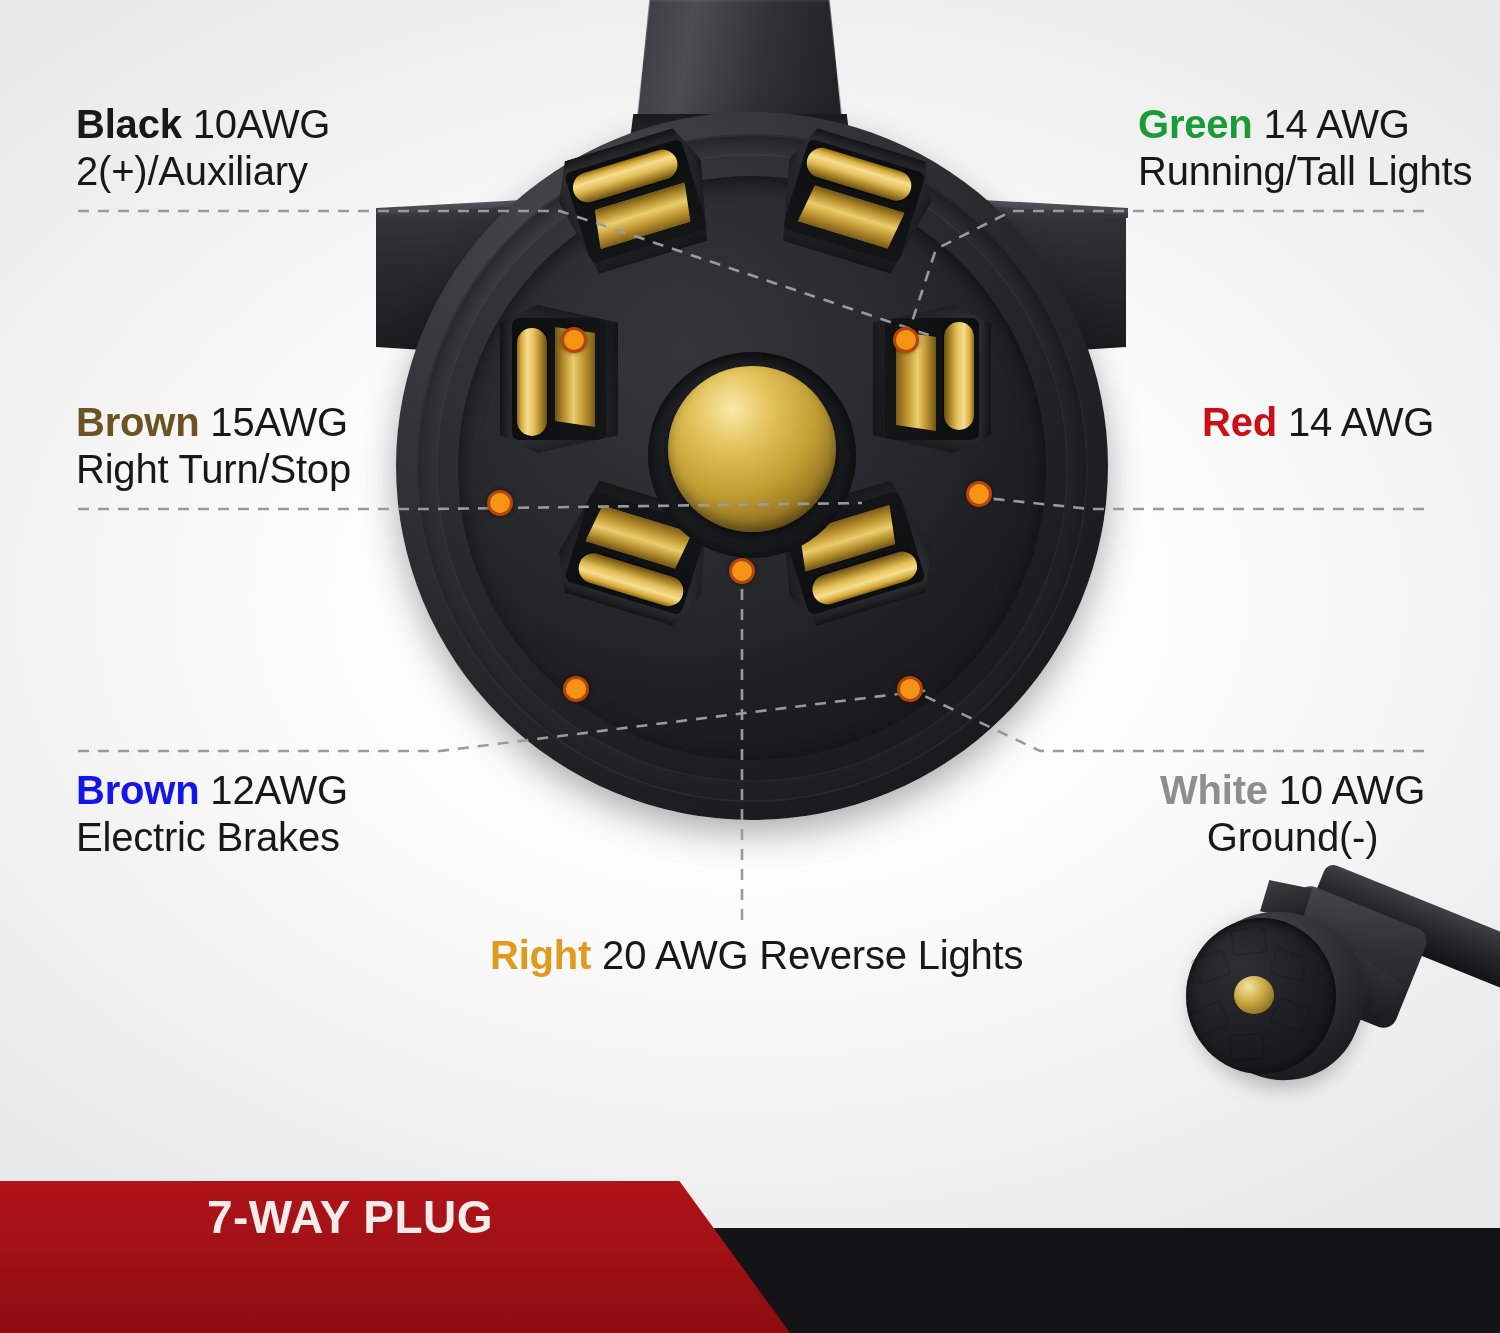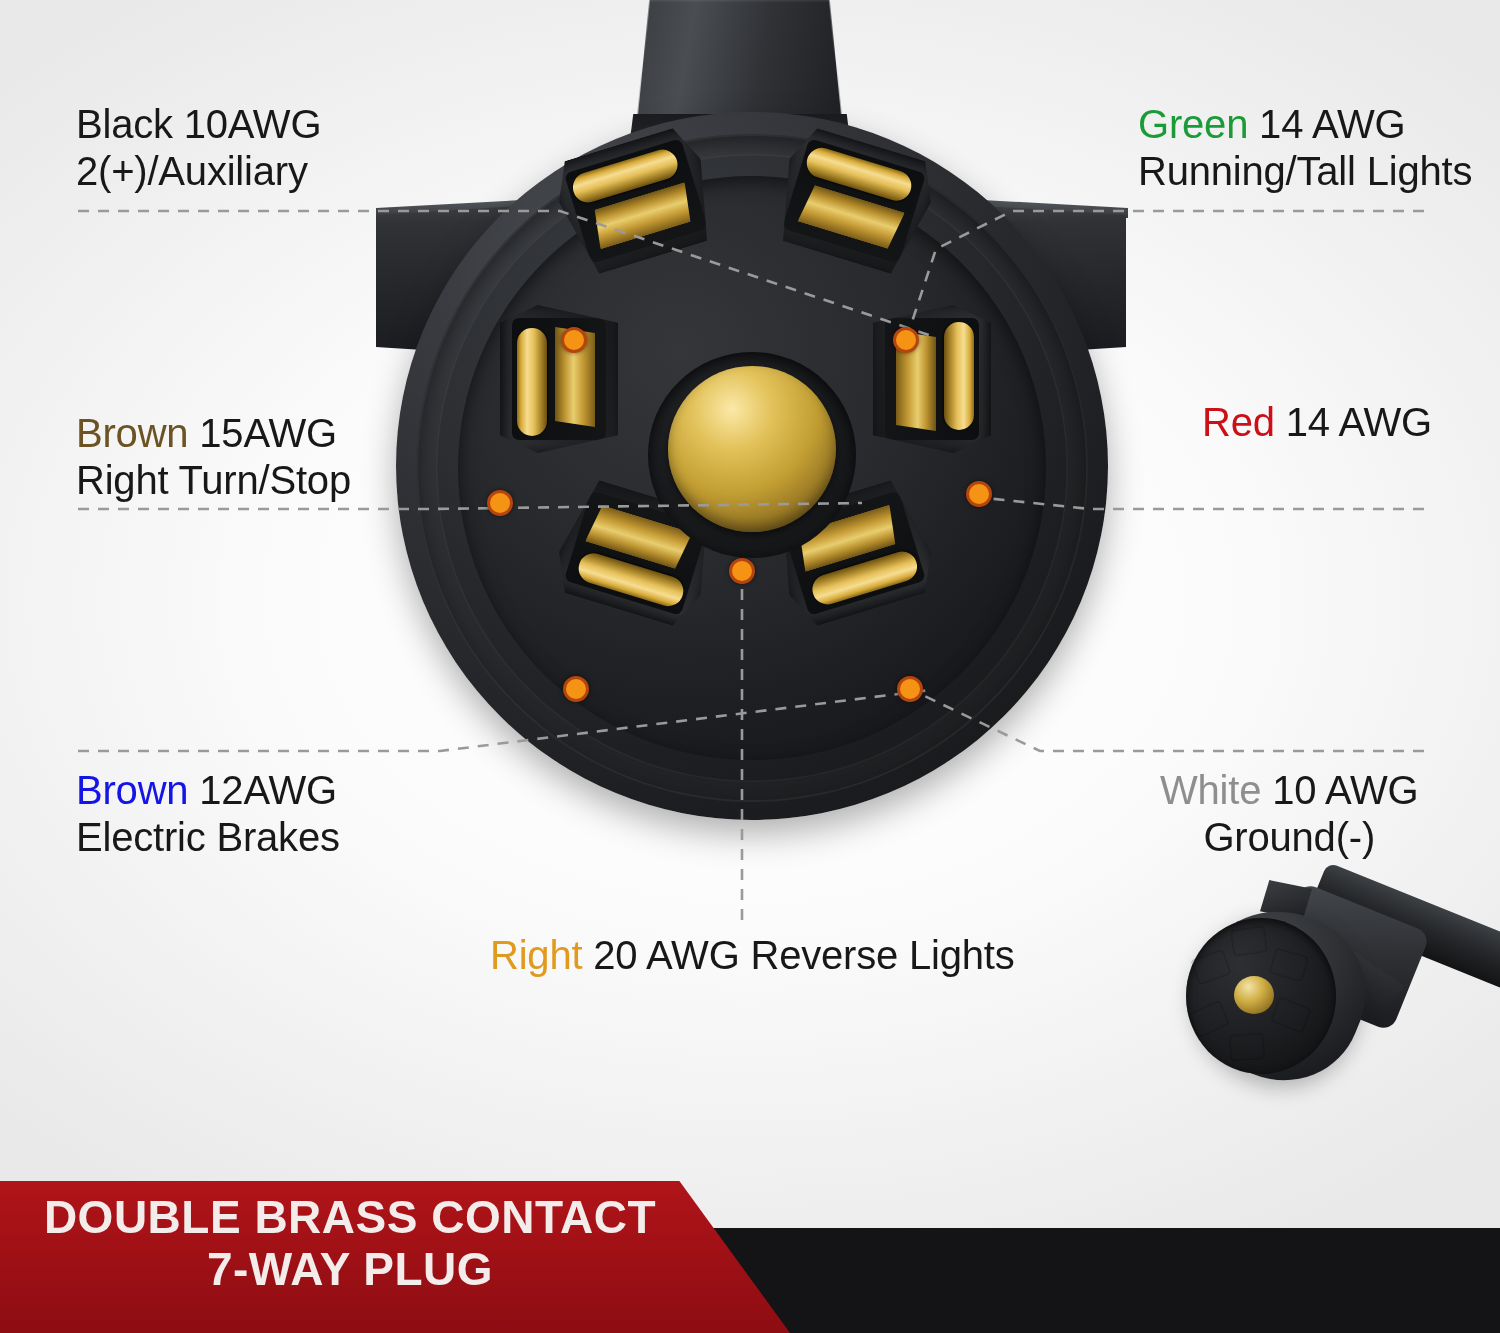--- a/index.html
+++ b/index.html
@@ -14,26 +14,26 @@
     background:
       radial-gradient(ellipse 70% 55% at 50% 45%, #ffffff 0%, #fbfbfb 45%, #f2f2f2 72%, #e9e9e9 100%);
   }
 
   
   .label{position:absolute;white-space:nowrap;}
   .label .ln{
     font-size:40px;line-height:1.18;color:#181818;font-weight:400;
     letter-spacing:-.2px;
   }
-  .label .cw{font-weight:400;margin-top:16px;}
+  .label .cw{font-weight:700;margin-top:16px;}
   .label.r{text-align:center;}
 
   .lbl-black   {left:76px;  top:101px;}
   .lbl-green   {left:1138px;top:101px;}
-  .lbl-brown   {left:76px;  top:410px;}
+  .lbl-brown   {left:76px;  top:399px;}
   .lbl-red     {left:1202px;top:399px;}
   .lbl-blue    {left:76px;  top:767px;}
   .lbl-white   {left:1160px;top:767px;}
   .lbl-yellow  {left:490px; top:932px;}
 
   
   .leaders{position:absolute;inset:0;pointer-events:none;}
 
   
   #plug{position:absolute;left:362px;top:-6px;width:780px;height:826px;}
@@ -339,17 +339,16 @@
     <div class="ln">Ground(-)</div>
   </div>
 
   <div class="label lbl-yellow">
     <div class="ln"><span class="cw" style="color:#e09a1e">Right</span><span> 20 AWG Reverse Lights</span></div>
   </div>
 
   <div class="blackbar"></div>
   <div class="redbar"></div>
   <div class="redbar-txt">
-    <span class="l1">DOUBLE BRASS CONTACT</span>
     <span class="l2">7-WAY PLUG</span>
   </div>
 
 </div>
 
 </body></html>

